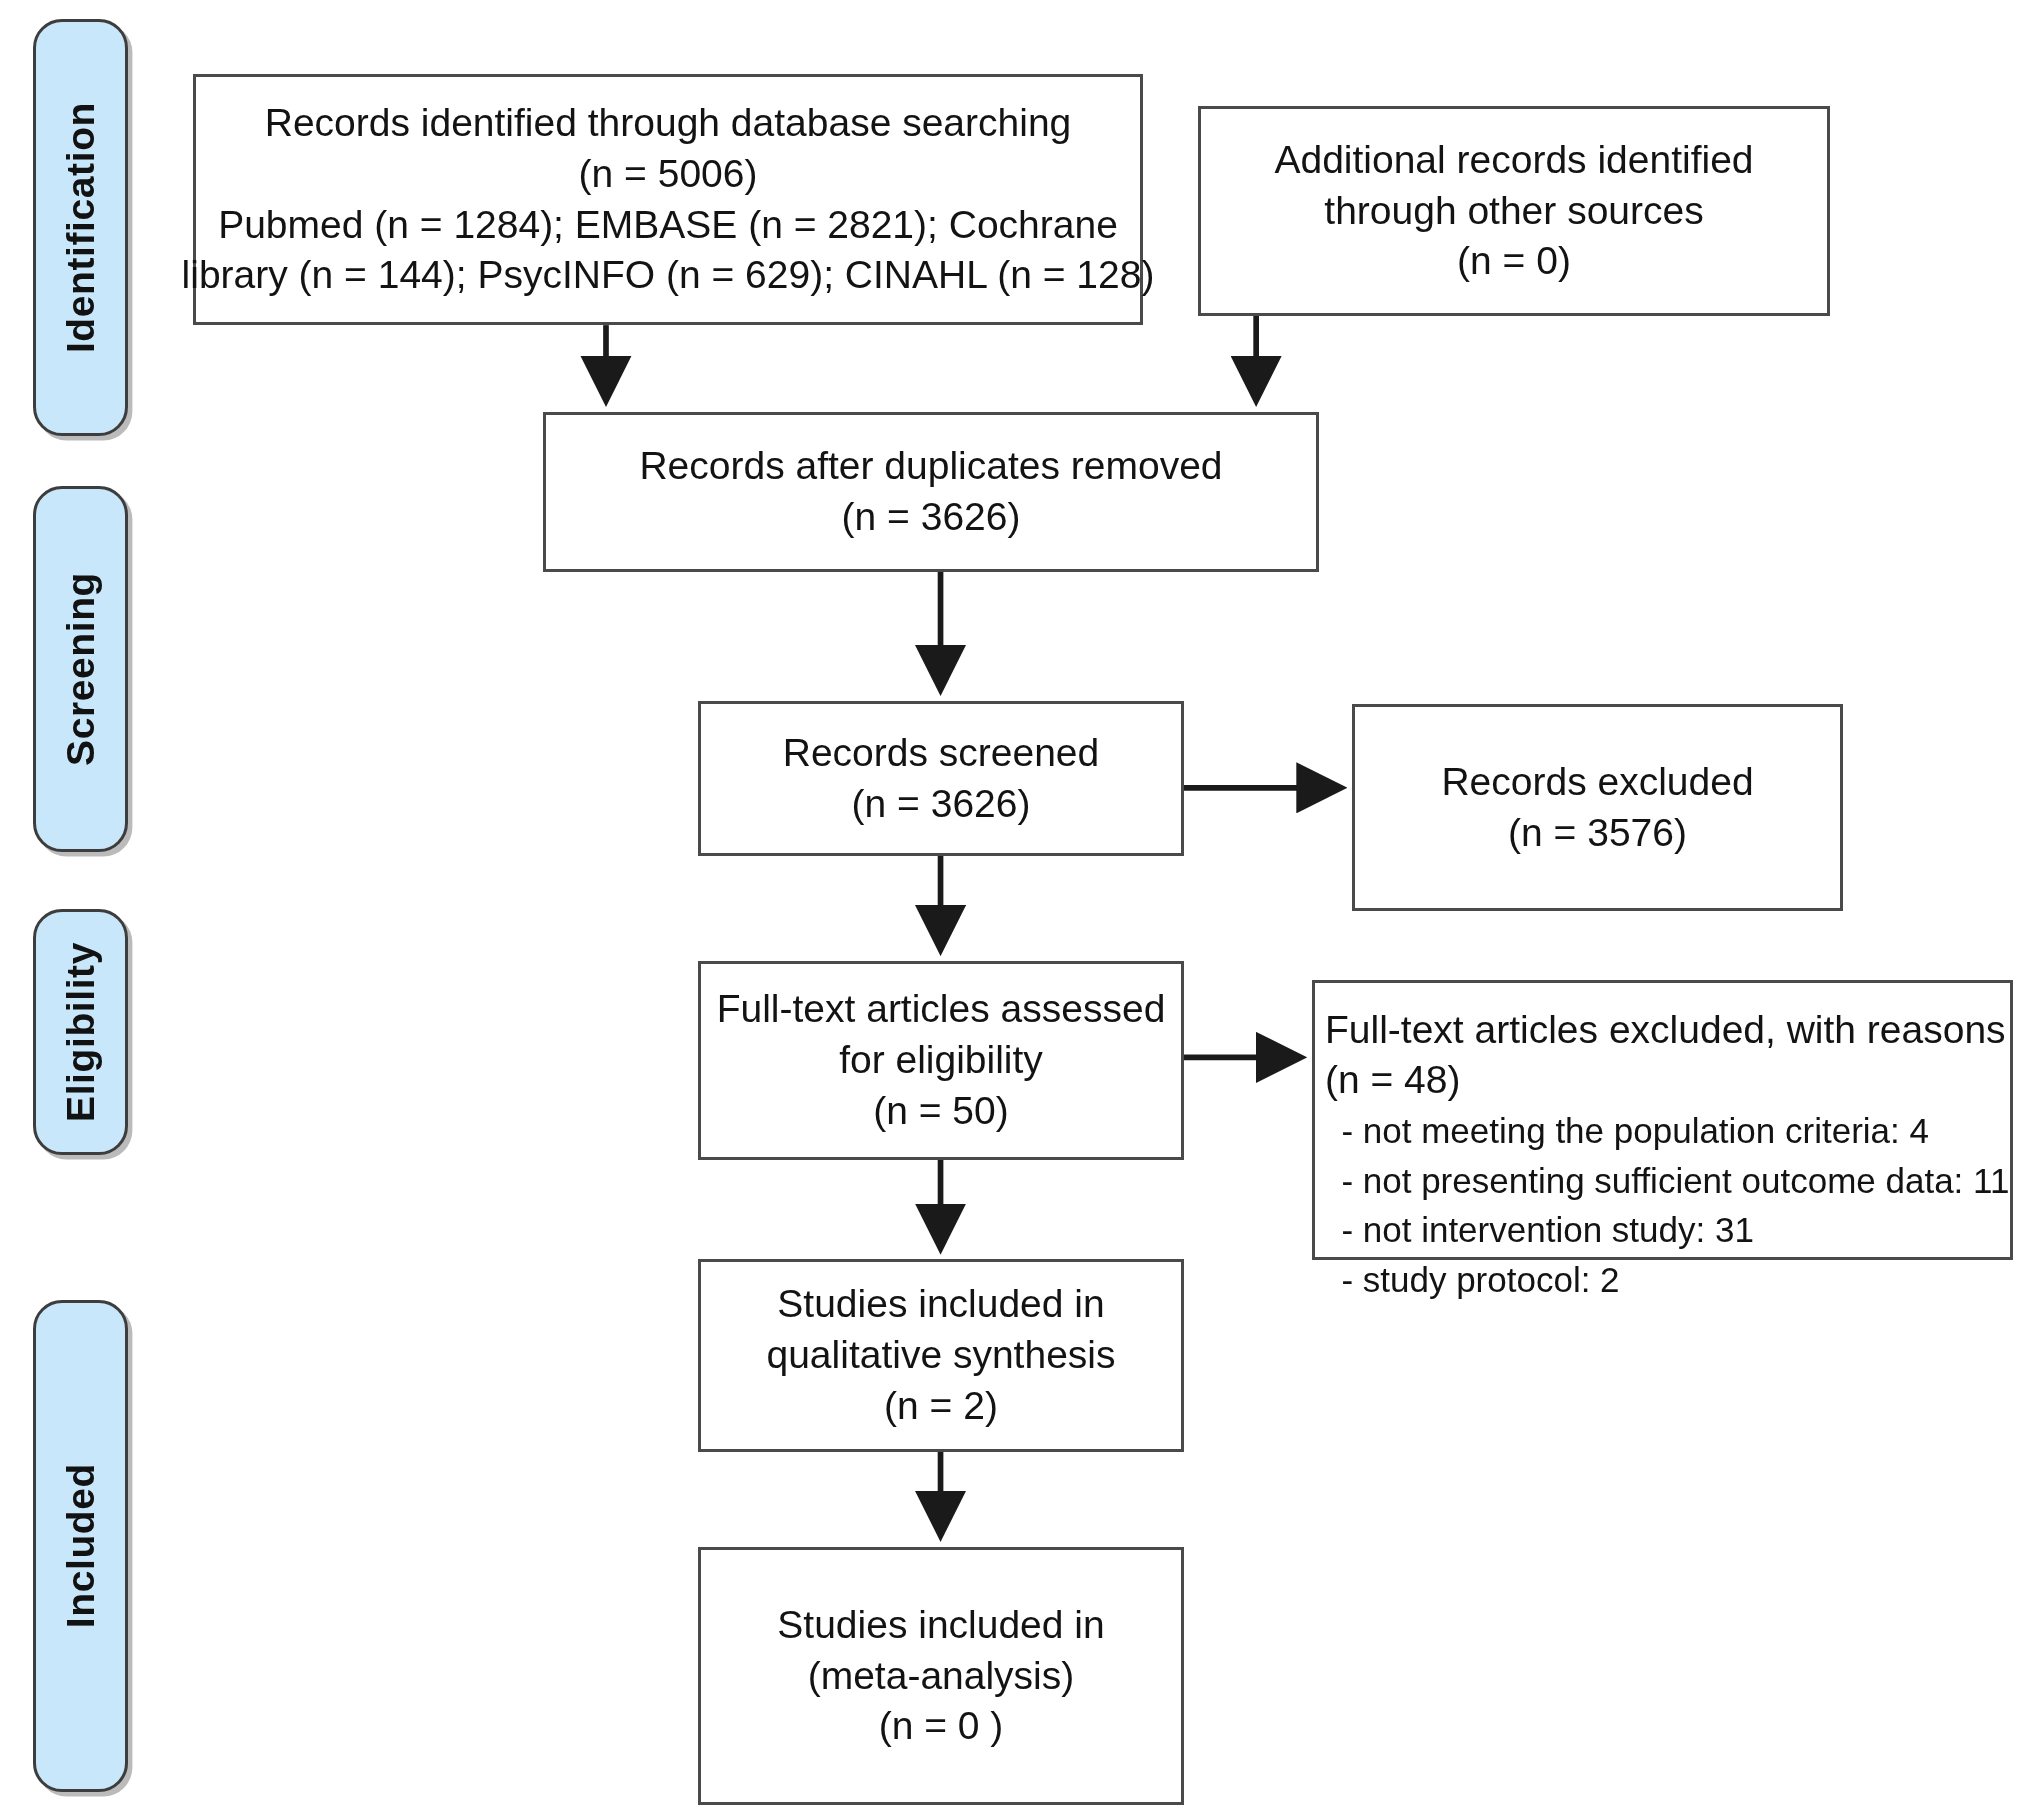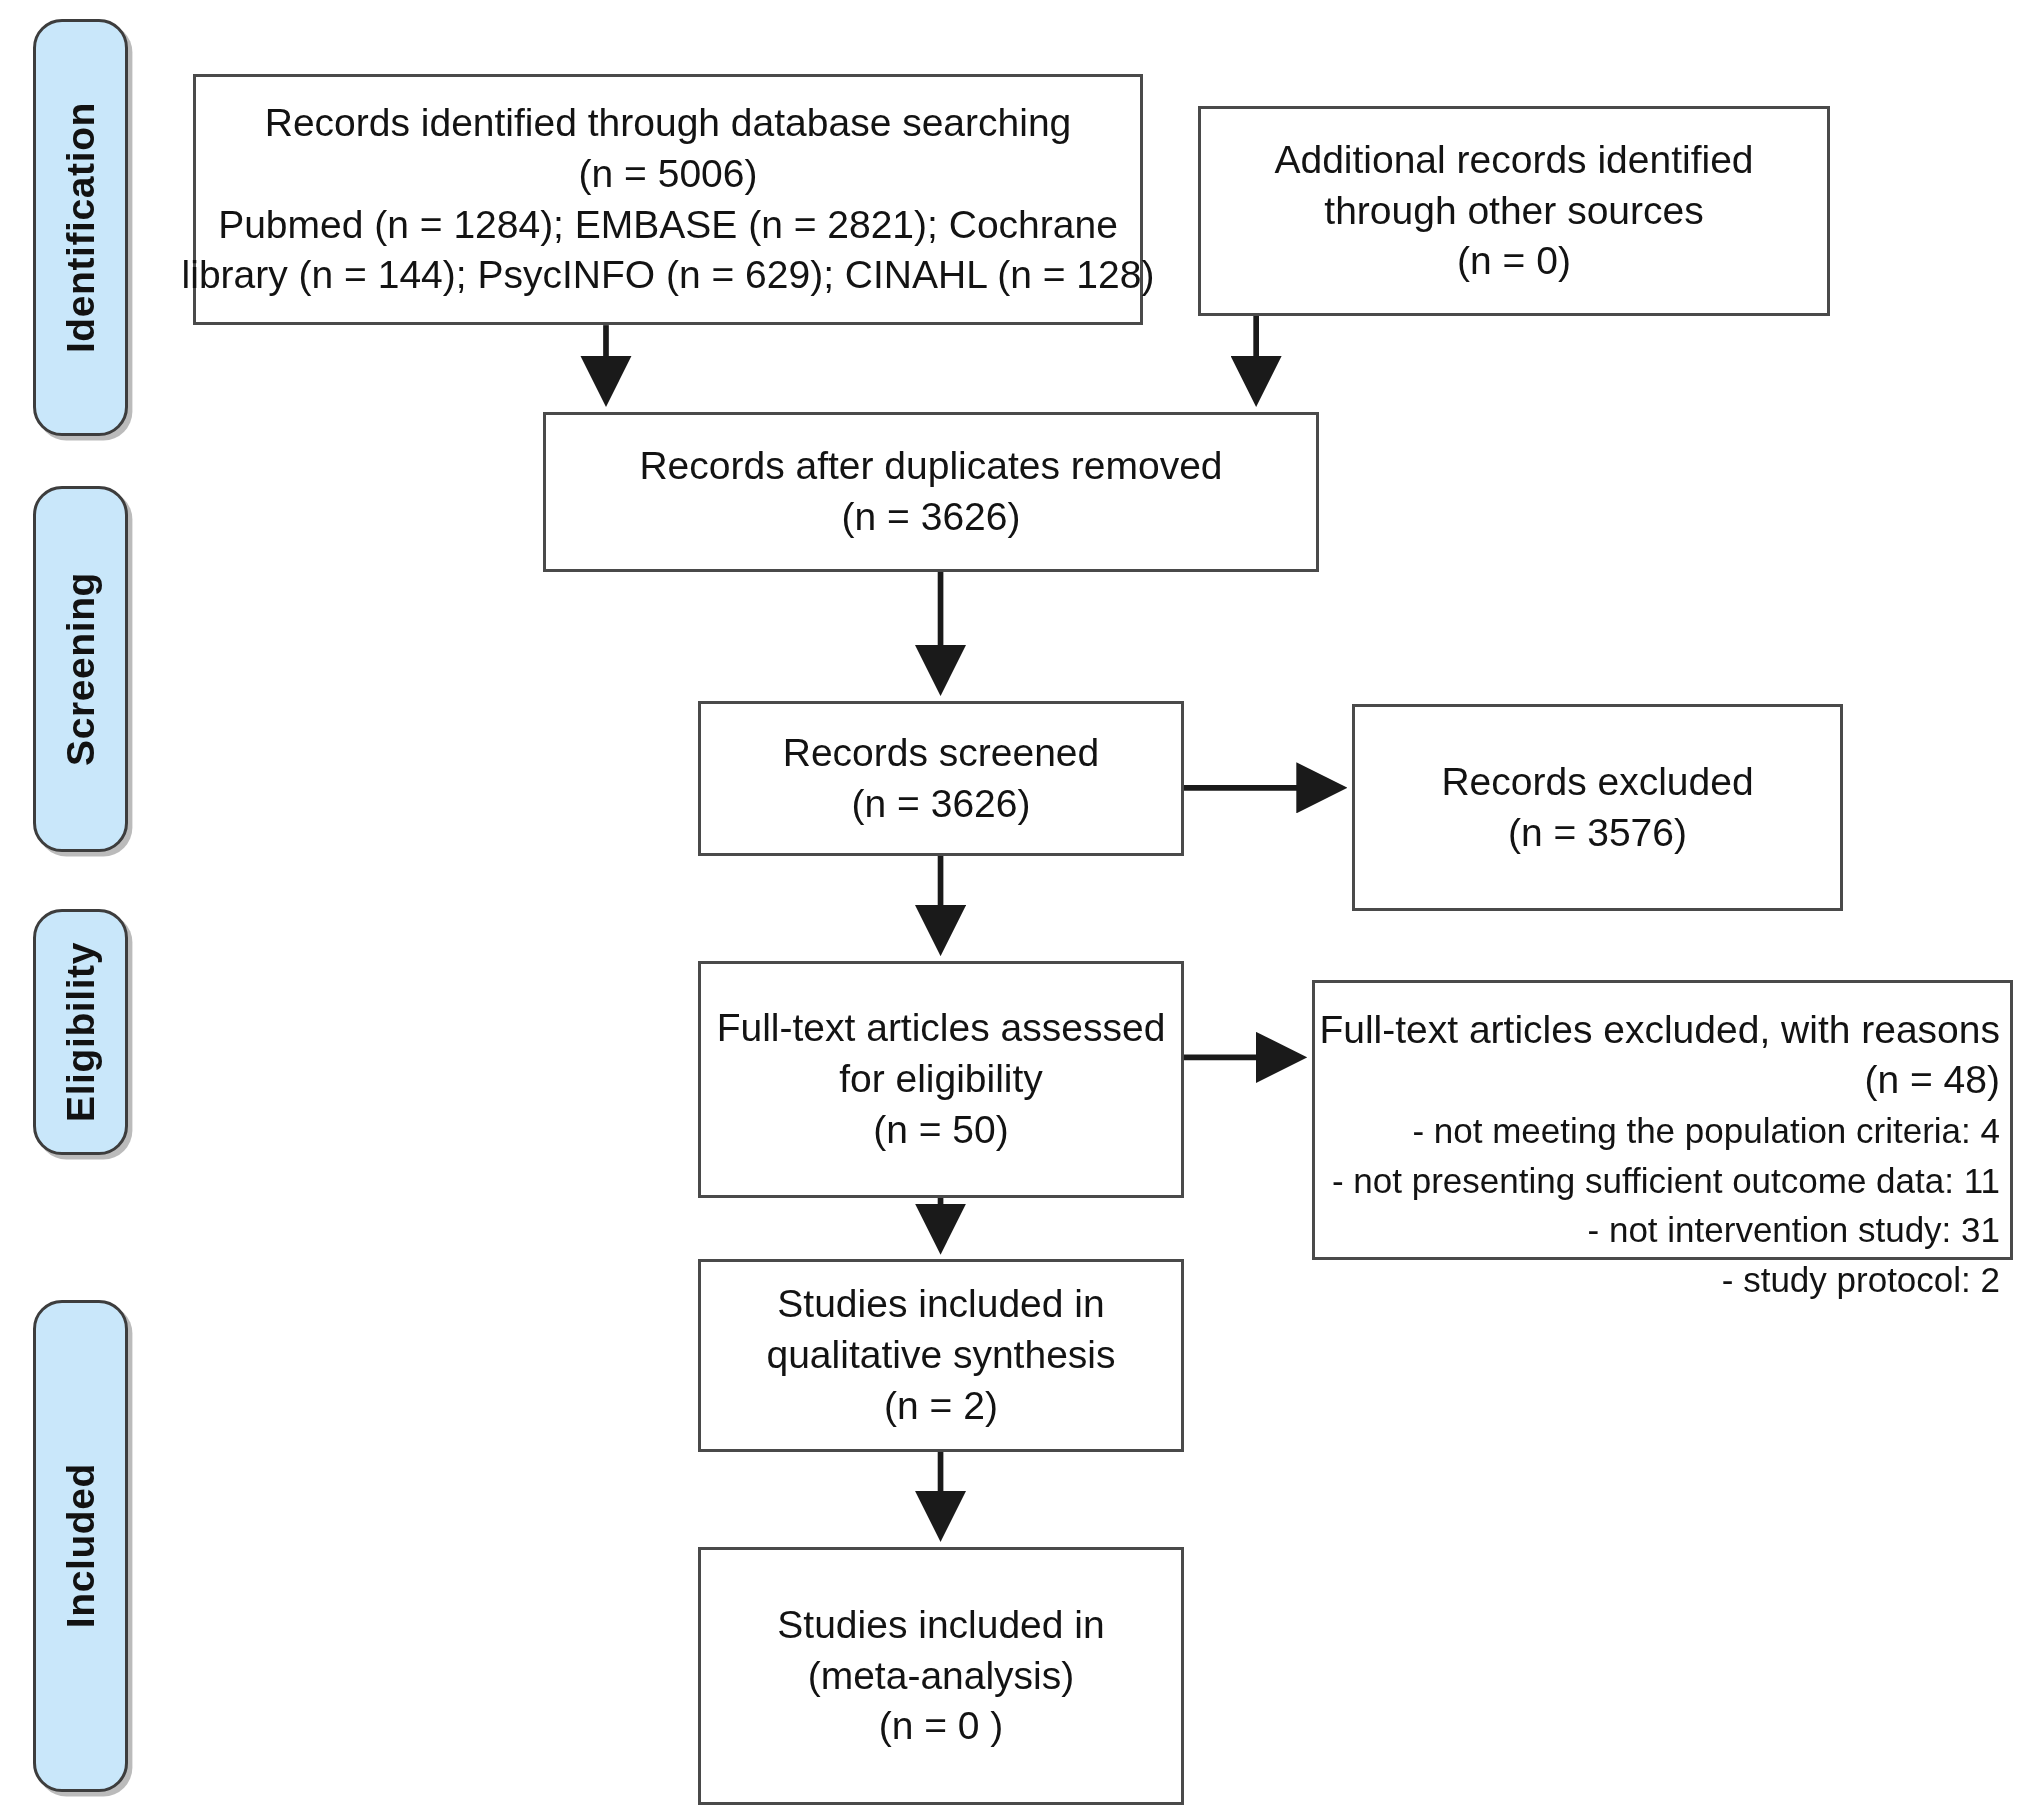--- a/index.html
+++ b/index.html
@@ -37,21 +37,21 @@
     position:absolute;
     background:#ffffff;
     border:3.2px solid #4a4a4a;
     box-sizing:border-box;
     display:flex;
     flex-direction:column;
     align-items:center;
     justify-content:center;
     padding:6.3px 10px;
   }
-  .box.left-align{align-items:flex-end;justify-content:flex-start;padding-top:21.5px;}
+  .box.left-align{align-items:flex-start;justify-content:flex-start;padding-top:21.5px;}
   .line{
     font-size:39px;
     line-height:1.30;
     text-align:center;
     white-space:nowrap;
     color:#131313;
   }
   .reasonhead{
     font-size:39px;line-height:1.30;text-align:center;white-space:nowrap;color:#131313;
   }
@@ -128,21 +128,21 @@
   <div class="box" style="left:698px;top:701px;width:486px;height:155px;">
     <div class="line">Records screened</div>
     <div class="line">(n = 3626)</div>
   </div>
 
   <div class="box" style="left:1352px;top:704px;width:491px;height:207px;">
     <div class="line">Records excluded</div>
     <div class="line">(n = 3576)</div>
   </div>
 
-  <div class="box" style="left:698px;top:961px;width:486px;height:237px;">
+  <div class="box" style="left:698px;top:961px;width:486px;height:199px;">
     <div class="line">Full-text articles assessed</div>
     <div class="line">for eligibility</div>
     <div class="line">(n = 50)</div>
   </div>
 
   <div class="box left-align" style="left:1312px;top:980px;width:701px;height:280px;">
     <div class="reasonhead">Full-text articles excluded, with reasons</div>
     <div class="reasonhead">(n = 48)</div>
     <div class="reason">- not meeting the population criteria: 4</div>
     <div class="reason">- not presenting sufficient outcome data: 11</div>

